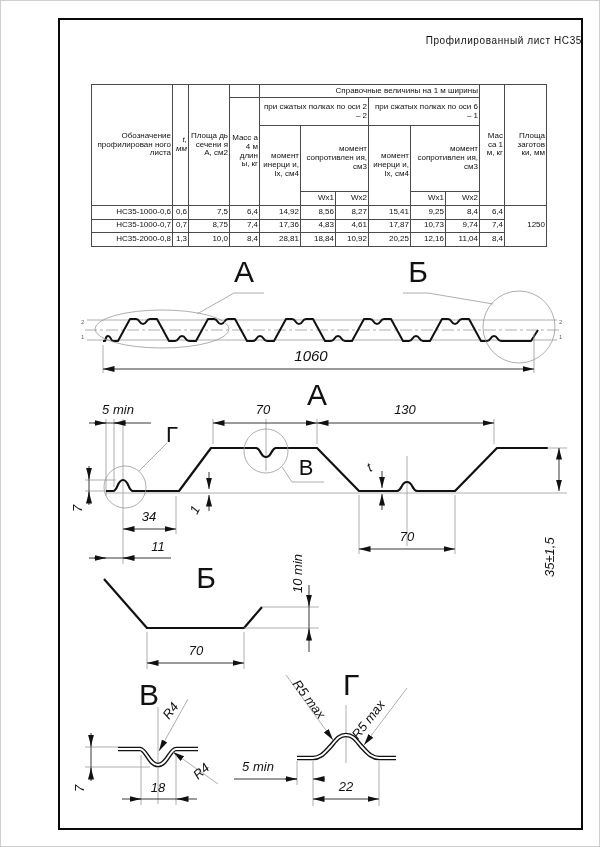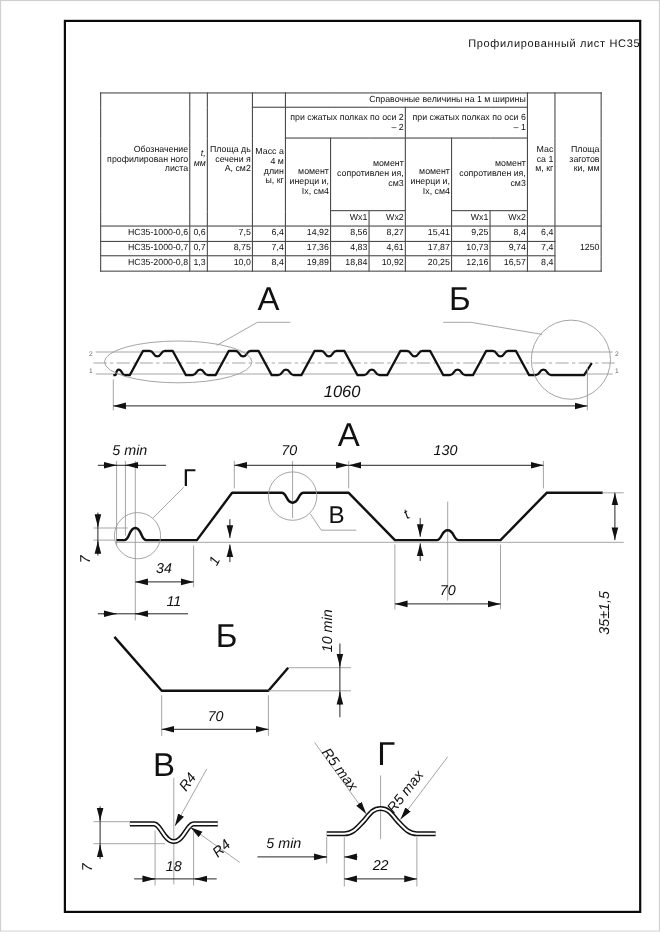--- a/index.html
+++ b/index.html
@@ -97,26 +97,26 @@
       <td>17,87</td>
       <td>10,73</td>
       <td>9,74</td>
       <td>7,4</td>
     </tr>
     <tr style="height:13.5px">
       <td>НС35-2000-0,8</td>
       <td>1,3</td>
       <td>10,0</td>
       <td>8,4</td>
-      <td>19,89</td>
+      <td>28,81</td>
       <td>18,84</td>
       <td>10,92</td>
       <td>20,25</td>
       <td>12,16</td>
-      <td>16,57</td>
+      <td>11,04</td>
       <td>8,4</td>
     </tr>
   </tbody>
     </table>
 
   <svg width="600" height="847" viewBox="0 0 600 847">
     <defs>
       <marker id="arr" viewBox="0 0 12 8" markerWidth="12" markerHeight="8" refX="11.5" refY="4" orient="auto-start-reverse" markerUnits="userSpaceOnUse">
         <path d="M0,1 L11.5,4 L0,7 z" fill="#111"></path>
       </marker>

